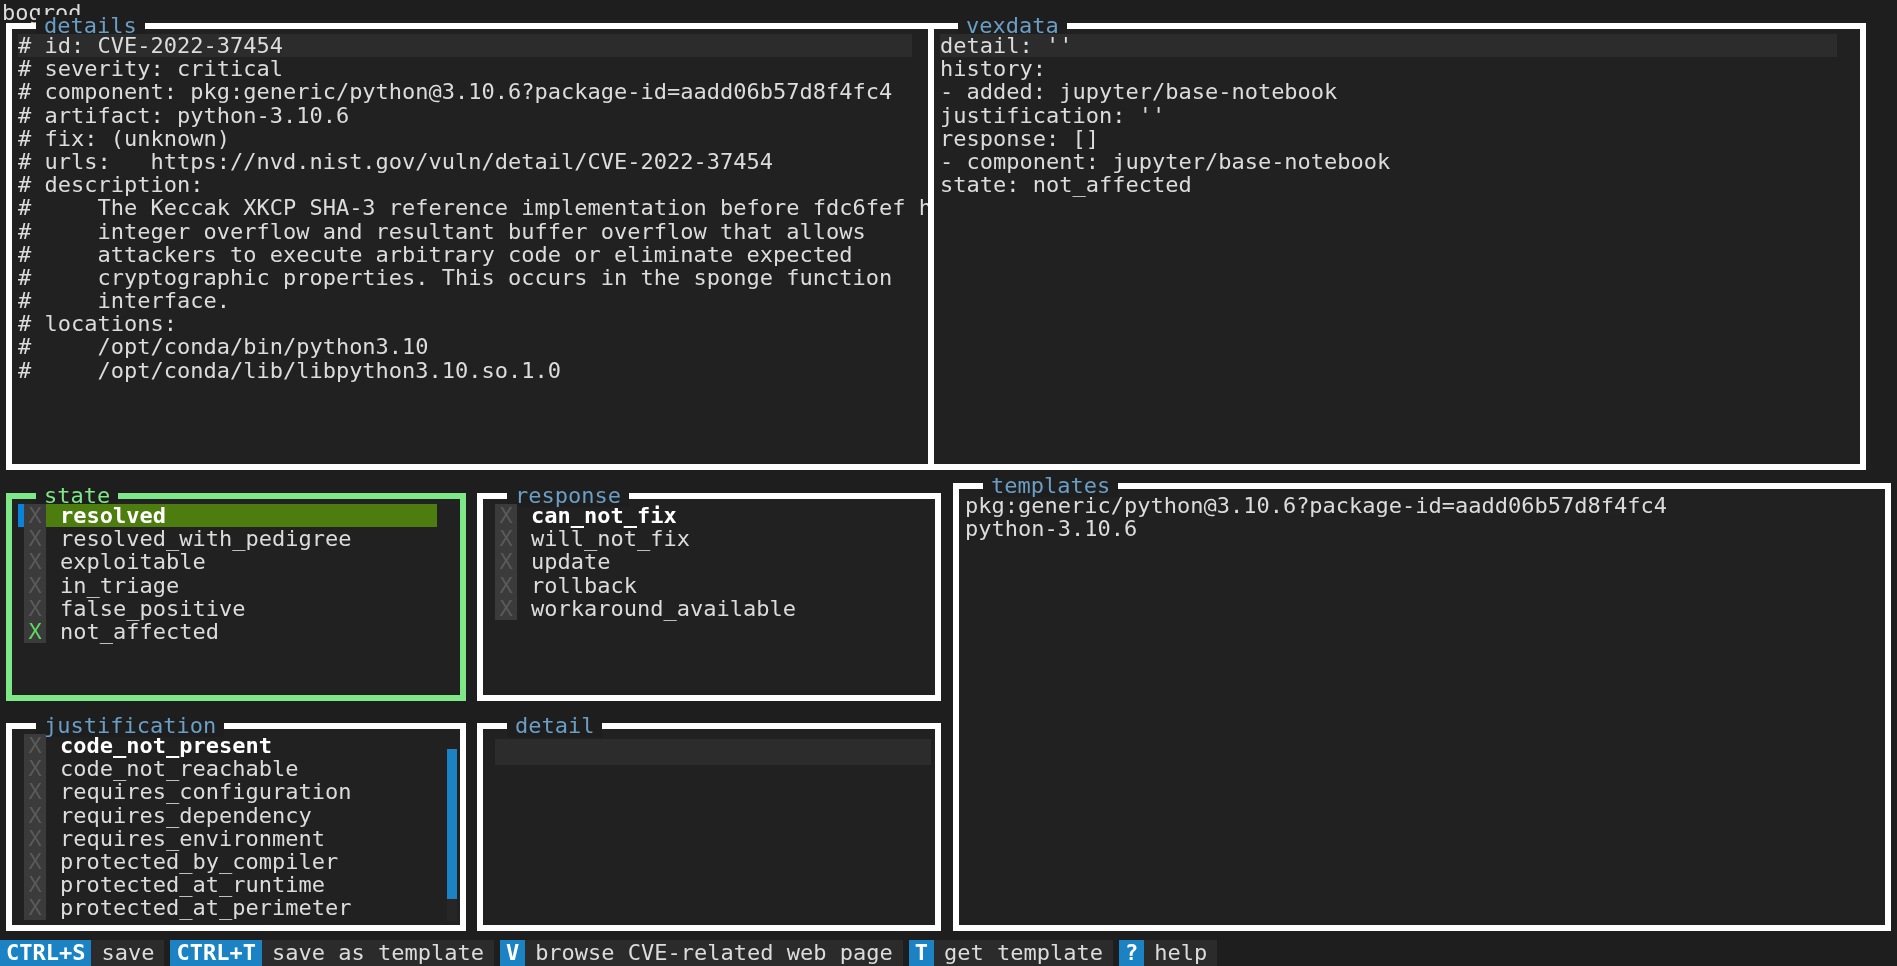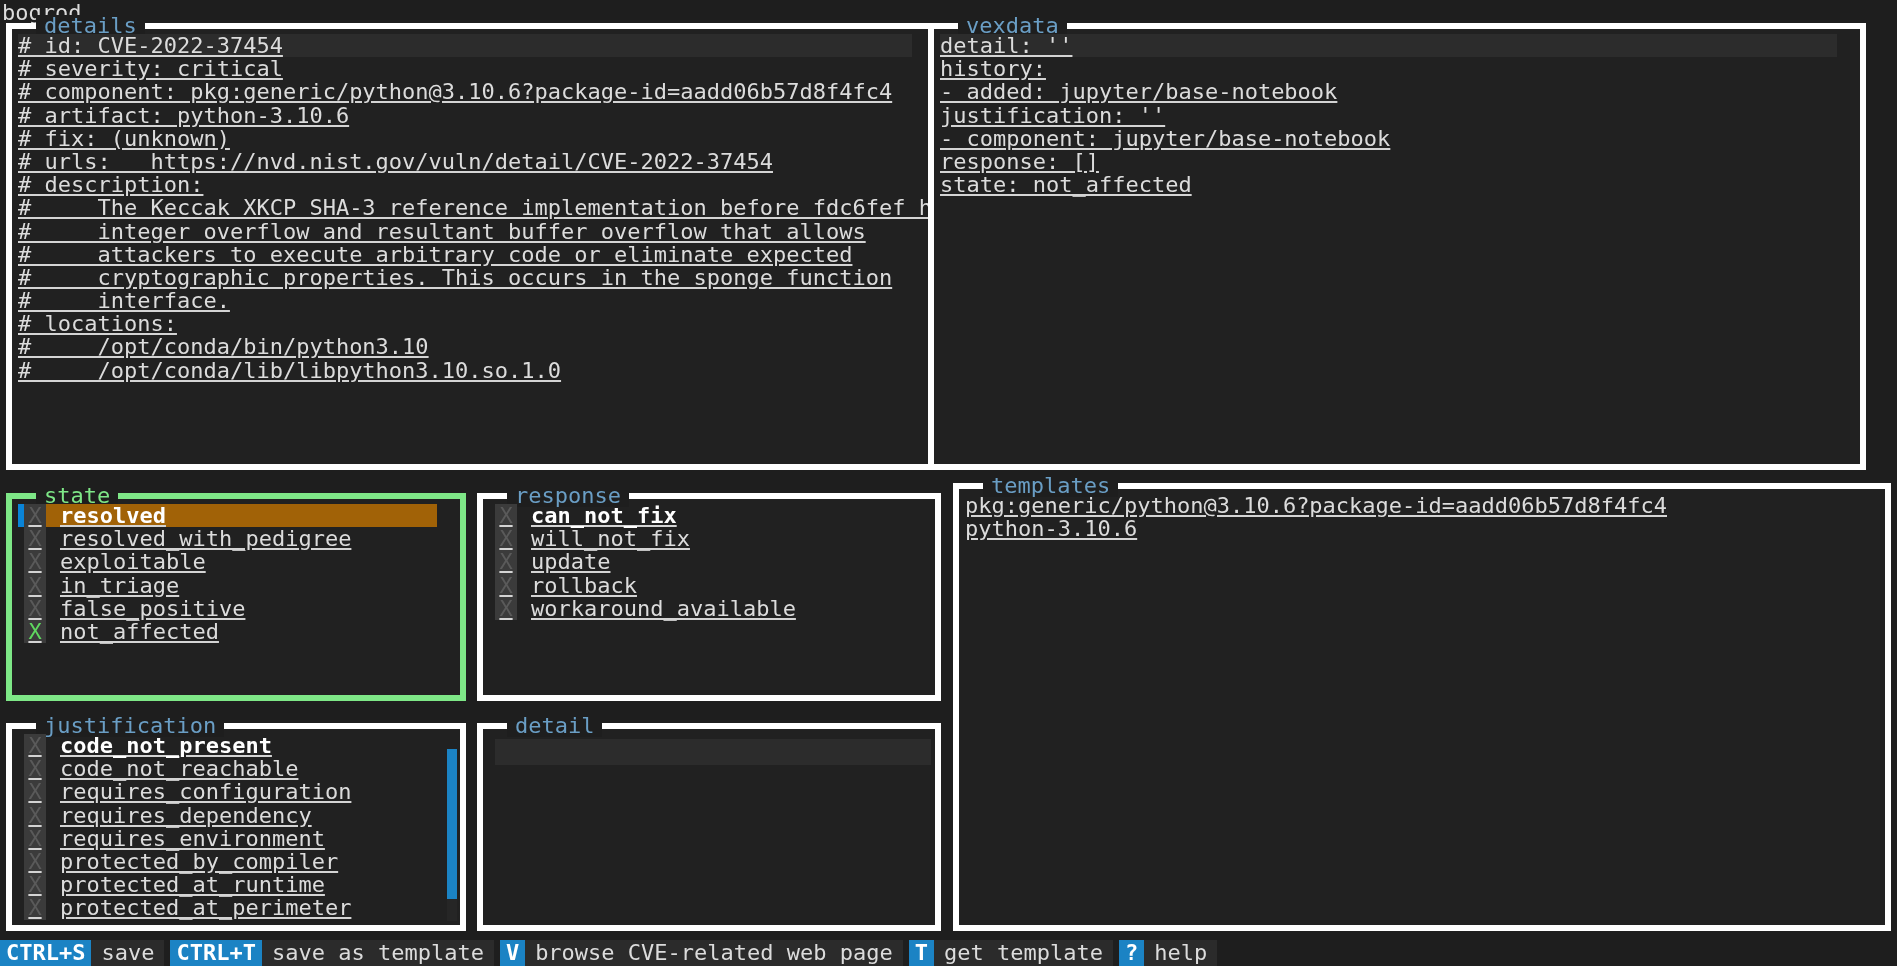--- a/index.html
+++ b/index.html
@@ -51,21 +51,20 @@
     color: #6a9ec5;
     white-space: pre;
   }
   .panel.green > .legend { color: #7ee787; }
   .panel-body {
     position: absolute;
     left: 0; top: 0; right: 0; bottom: 0;
     overflow: hidden;
     padding: 5px 23px 0 6px;
     box-sizing: border-box;
-    text-decoration: underline;
   }
   .line {
     white-space: pre;
     height: 23.2px;
     line-height: 23.2px;
     font-size: 22px;
     color: #dcdcdc;
   }
   .line.cursorline { background: #2c2c2c; }
 
@@ -88,21 +87,21 @@
     height: 23.2px;
     flex: 0 0 auto;
   }
   .chkbox.on { color: #5fd75f; }
   .chklabel {
     padding-left: 14px;
     color: #dcdcdc;
     white-space: pre;
   }
   .chkrow.selected .chklabel {
-    background: #a16207;
+    background: #4d7c0f;
     color: #ffffff;
     font-weight: bold;
     flex: 1 1 auto;
     padding-left: 14px;
   }
   .chkrow.selected .chkbox { background: #3b3b3b; }
   .chkrow.selected .selbar {
     width: 6px;
     height: 23.2px;
     background: #0a84d8;
@@ -187,22 +186,22 @@
       </div>
   </div>
 
   <div class="panel" style="left:928px; top:23px; width:938px; height:447px;">
     <span class="legend">vexdata</span>
     <div class="panel-body" id="vexdata-body">
         <div class="line cursorline">detail: ''</div>
         <div class="line">history:</div>
         <div class="line">- added: jupyter/base-notebook</div>
         <div class="line">justification: ''</div>
+        <div class="line">response: []</div>
         <div class="line">- component: jupyter/base-notebook</div>
-        <div class="line">response: []</div>
         <div class="line">state: not_affected</div>
       </div>
   </div>
 
   <div class="panel green" style="left:6px; top:493px; width:460px; height:208px;">
     <span class="legend">state</span>
     <div class="panel-body" id="state-body">
         <div class="chkrow selected"><span class="selbar"></span><span class="chkbox">X</span><span class="chklabel">resolved</span></div>
         <div class="chkrow"><span class="selbar"></span><span class="chkbox">X</span><span class="chklabel">resolved_with_pedigree</span></div>
         <div class="chkrow"><span class="selbar"></span><span class="chkbox">X</span><span class="chklabel">exploitable</span></div>

